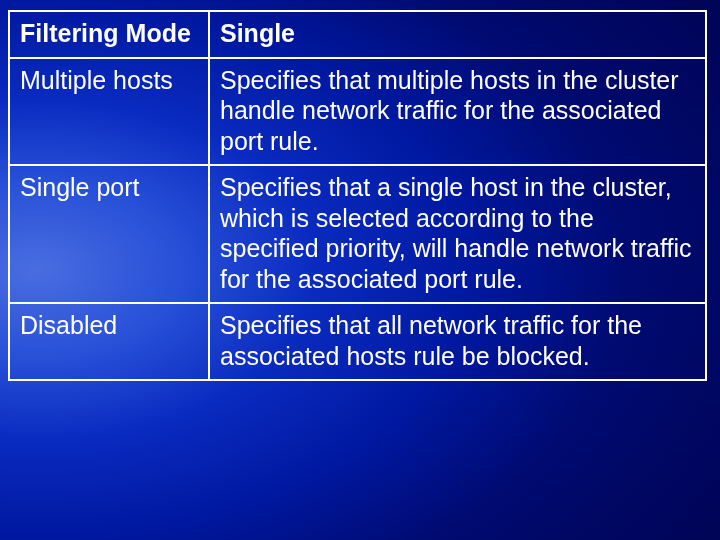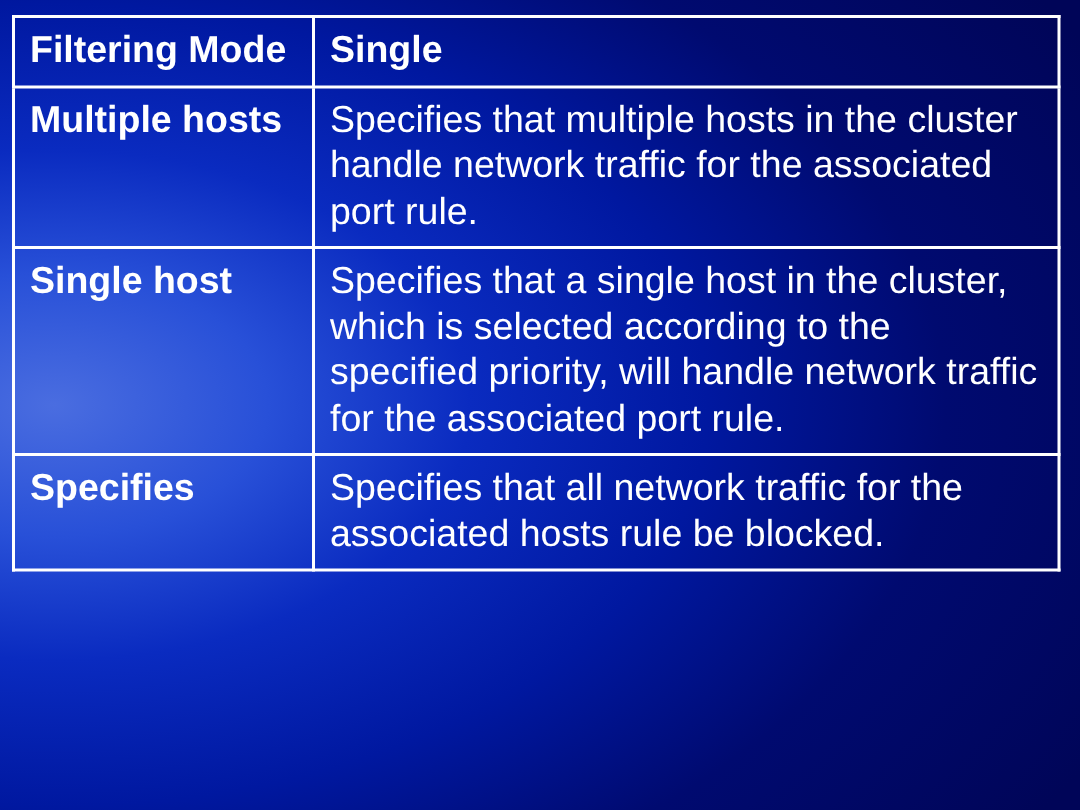--- a/index.html
+++ b/index.html
@@ -33,43 +33,43 @@
   table.modes td {
     border: 2px solid #ffffff;
     vertical-align: top;
     padding: 6px 10px 8px 10px;
     font-size: 25px;
     line-height: 1.22;
   }
   col.c1 { width: 200px; }
   col.c2 { width: auto; }
   .hdr { font-weight: bold; }
-  .mode { font-weight: bold; }
+  .mode { font-weight: normal; }
 </style>
 </head>
 <body>
 
 <div class="slide">
   <table class="modes">
     <colgroup>
       <col class="c1">
         <col class="c2">
     </colgroup>
     <tbody>
         <tr>
       <td class="hdr">Filtering Mode</td>
       <td class="hdr">Single</td>
     </tr>
     <tr>
       <td class="mode">Multiple hosts</td>
       <td>Specifies that multiple hosts in the cluster handle network traffic for the associated port rule.</td>
     </tr>
     <tr>
-      <td class="mode">Single host</td>
+      <td class="mode">Single port</td>
       <td>Specifies that a single host in the cluster, which is selected according to the specified priority, will handle network traffic for the associated port rule.</td>
     </tr>
     <tr>
-      <td class="mode">Specifies</td>
+      <td class="mode">Disabled</td>
       <td>Specifies that all network traffic for the associated hosts rule be blocked.</td>
     </tr>
   </tbody>
     </table>
 </div>
 
 </body></html>

